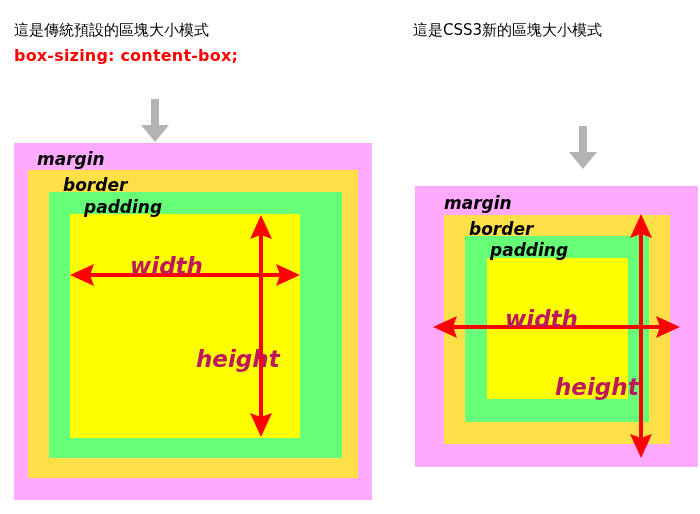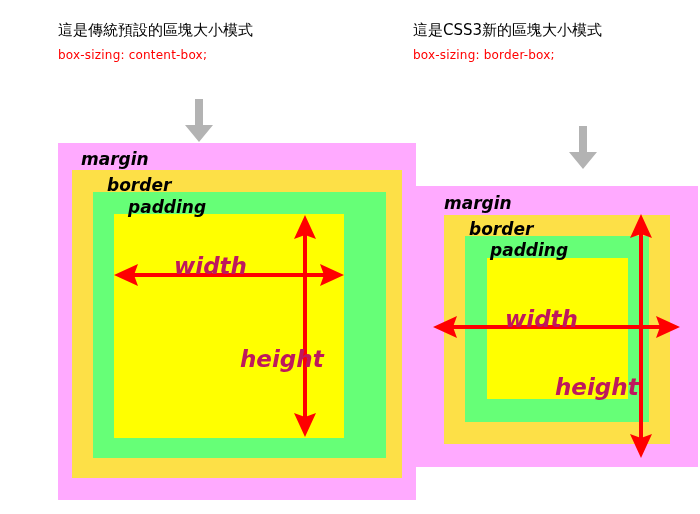--- a/index.html
+++ b/index.html
@@ -21,22 +21,22 @@
   .caption { position: absolute; }
   .caption .line {
     white-space: nowrap;
     color: #000000;
     font-size: 15px;
     line-height: 25px;
     font-weight: normal;
   }
   .caption .line.code {
     color: #ff0000;
-    font-weight: normal;
-    font-size: 12px;
+    font-weight: bold;
+    font-size: 16px;
     letter-spacing: 0.2px;
   }
   .caption .line .light {
     font-weight: normal;
     letter-spacing: 0.5px;
   }
 
   
   .gray-arrow {
     position: absolute;
@@ -78,21 +78,21 @@
     font-weight: bold;
     font-size: 23px;
     line-height: 23px;
     white-space: nowrap;
     z-index: 8;
   }
 </style>
 </head>
 <body>
 
-<div class="panel" style="left:0;top:0;width:400px;height:514px;margin-left:44px;">
+<div class="panel" style="left:0;top:0;width:400px;height:514px;">
 
   <div class="caption" style="left:14px;top:18px;">
     <div class="line">這是傳統預設的區塊大小模式</div>
     <div class="line code">box-sizing: content-box;</div>
   </div>
 
   <div class="gray-arrow" style="left:140px;top:99px;">
     <svg width="30" height="44" viewBox="0 0 30 44" aria-hidden="true">
       <polygon points="11,0 19,0 19,26 29,26 15,43 1,26 11,26" fill="#b3b3b3"></polygon>
     </svg>
@@ -127,21 +127,20 @@
 
     <div class="dim-label" style="left:116px;top:112px;">width</div>
     <div class="dim-label" style="left:182px;top:205px;">height</div>
   </div>
 </div>
 
 <div class="panel" style="left:400px;top:0;width:300px;height:402px;">
 
   <div class="caption" style="left:13px;top:18px;">
     <div class="line">這是CSS3新的區塊大小模式</div>
-    <div class="line code">box-sizing: border-box;</div>
   </div>
 
   <div class="gray-arrow" style="left:168px;top:126px;">
     <svg width="30" height="44" viewBox="0 0 30 44" aria-hidden="true">
       <polygon points="11,0 19,0 19,26 29,26 15,43 1,26 11,26" fill="#b3b3b3"></polygon>
     </svg>
   </div>
 
   <div class="box box-margin" style="left:15px;top:186px;width:283px;height:281px;">
 

